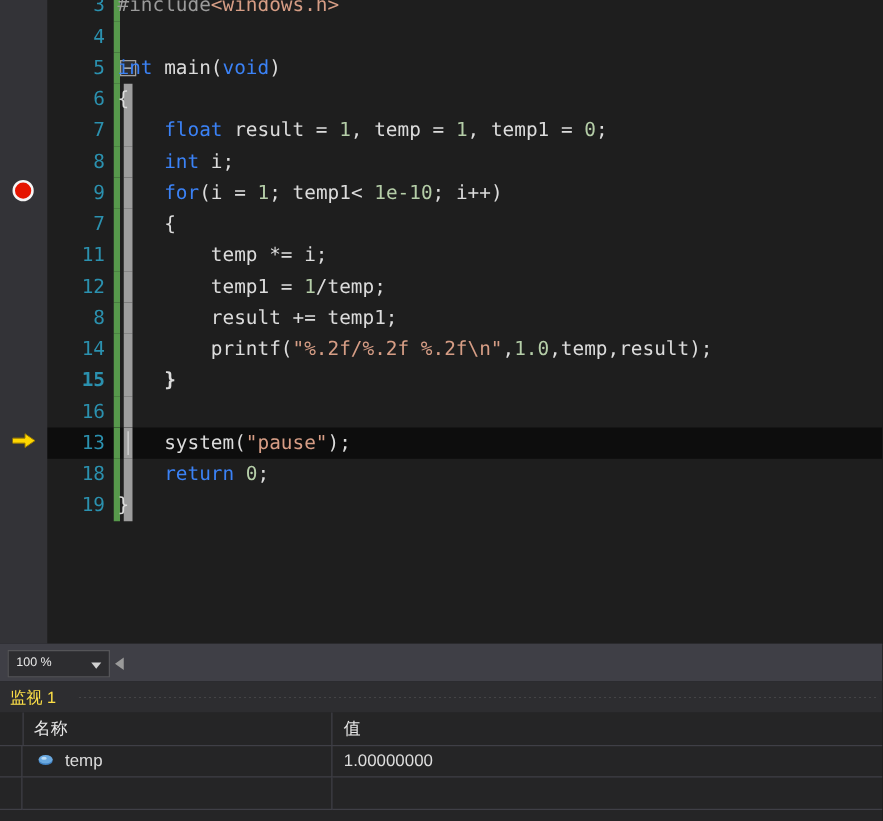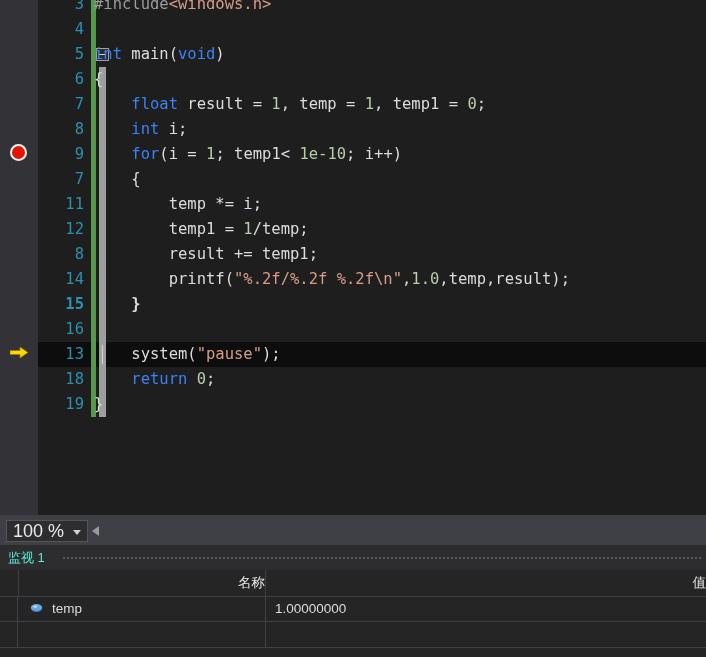--- a/index.html
+++ b/index.html
@@ -164,21 +164,21 @@
   }
   #zoom-combo {
     position: absolute;
     left: 6px; top: 4px;
     width: 82px;
     height: 22px;
     background: #2d2d30;
     border: 1px solid #555558;
     box-sizing: border-box;
     color: #e6c07b;
-    font-size: 18px;
+    font-size: 10px;
     line-height: 20px;
   }
   #zoom-combo .zv {
     position: absolute;
     left: 6px; top: 0;
     color: #e8e8e8;
   }
   #zoom-combo .chev {
     position: absolute;
     right: 6px; top: 9px;
@@ -209,21 +209,21 @@
     left: 0; top: 0;
     width: 706px;
     height: 25px;
     background: #2d2d30;
   }
   #watch-tab-label {
     position: absolute;
     left: 8px; top: 3px;
     font-size: 13px;
     line-height: 19px;
-    color: #5eead4;
+    color: #fde047;
   }
   #tab-dots {
     position: absolute;
     left: 62px; top: 11px;
     width: 640px; height: 5px;
     background-image:
       radial-gradient(#6a6a6a 0.7px, transparent 0.8px);
     background-size: 4px 4px;
     opacity: .75;
   }
@@ -234,21 +234,20 @@
     width: 706px;
     height: 87px;
   }
   .grid-header {
     position: absolute;
     left: 0; top: 0;
     width: 706px;
     height: 26px;
     background: #252526;
     border-bottom: 1px solid #3f3f46;
-    text-align: right;
   }
   .hdr-spacer {
     position: absolute;
     left: 0; top: 0;
     width: 18px; height: 26px;
     border-right: 1px solid #3f3f46;
   }
   .hdr-name {
     position: absolute;
     left: 18px; top: 0;

